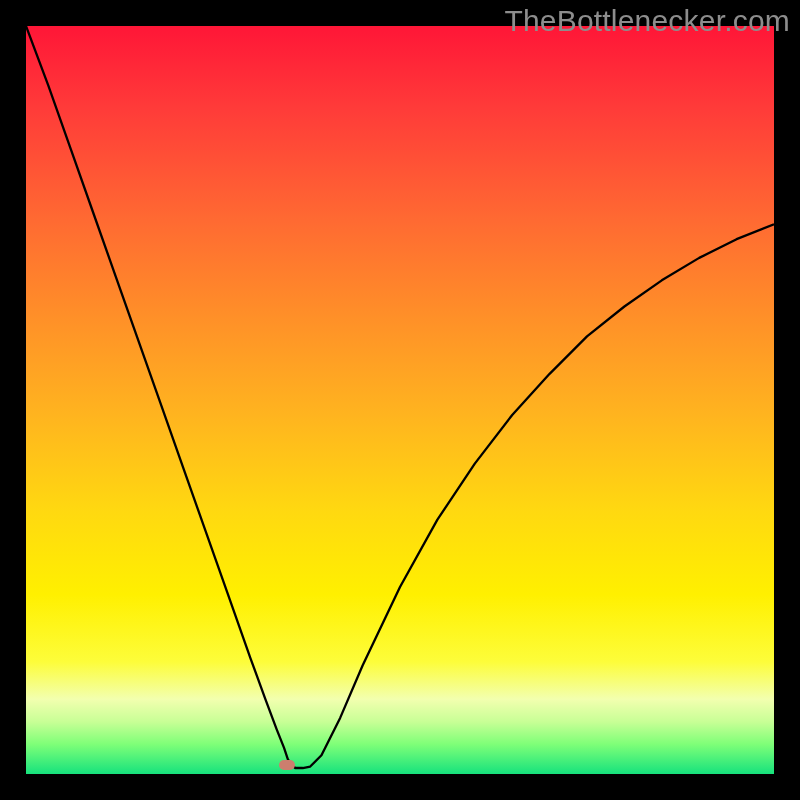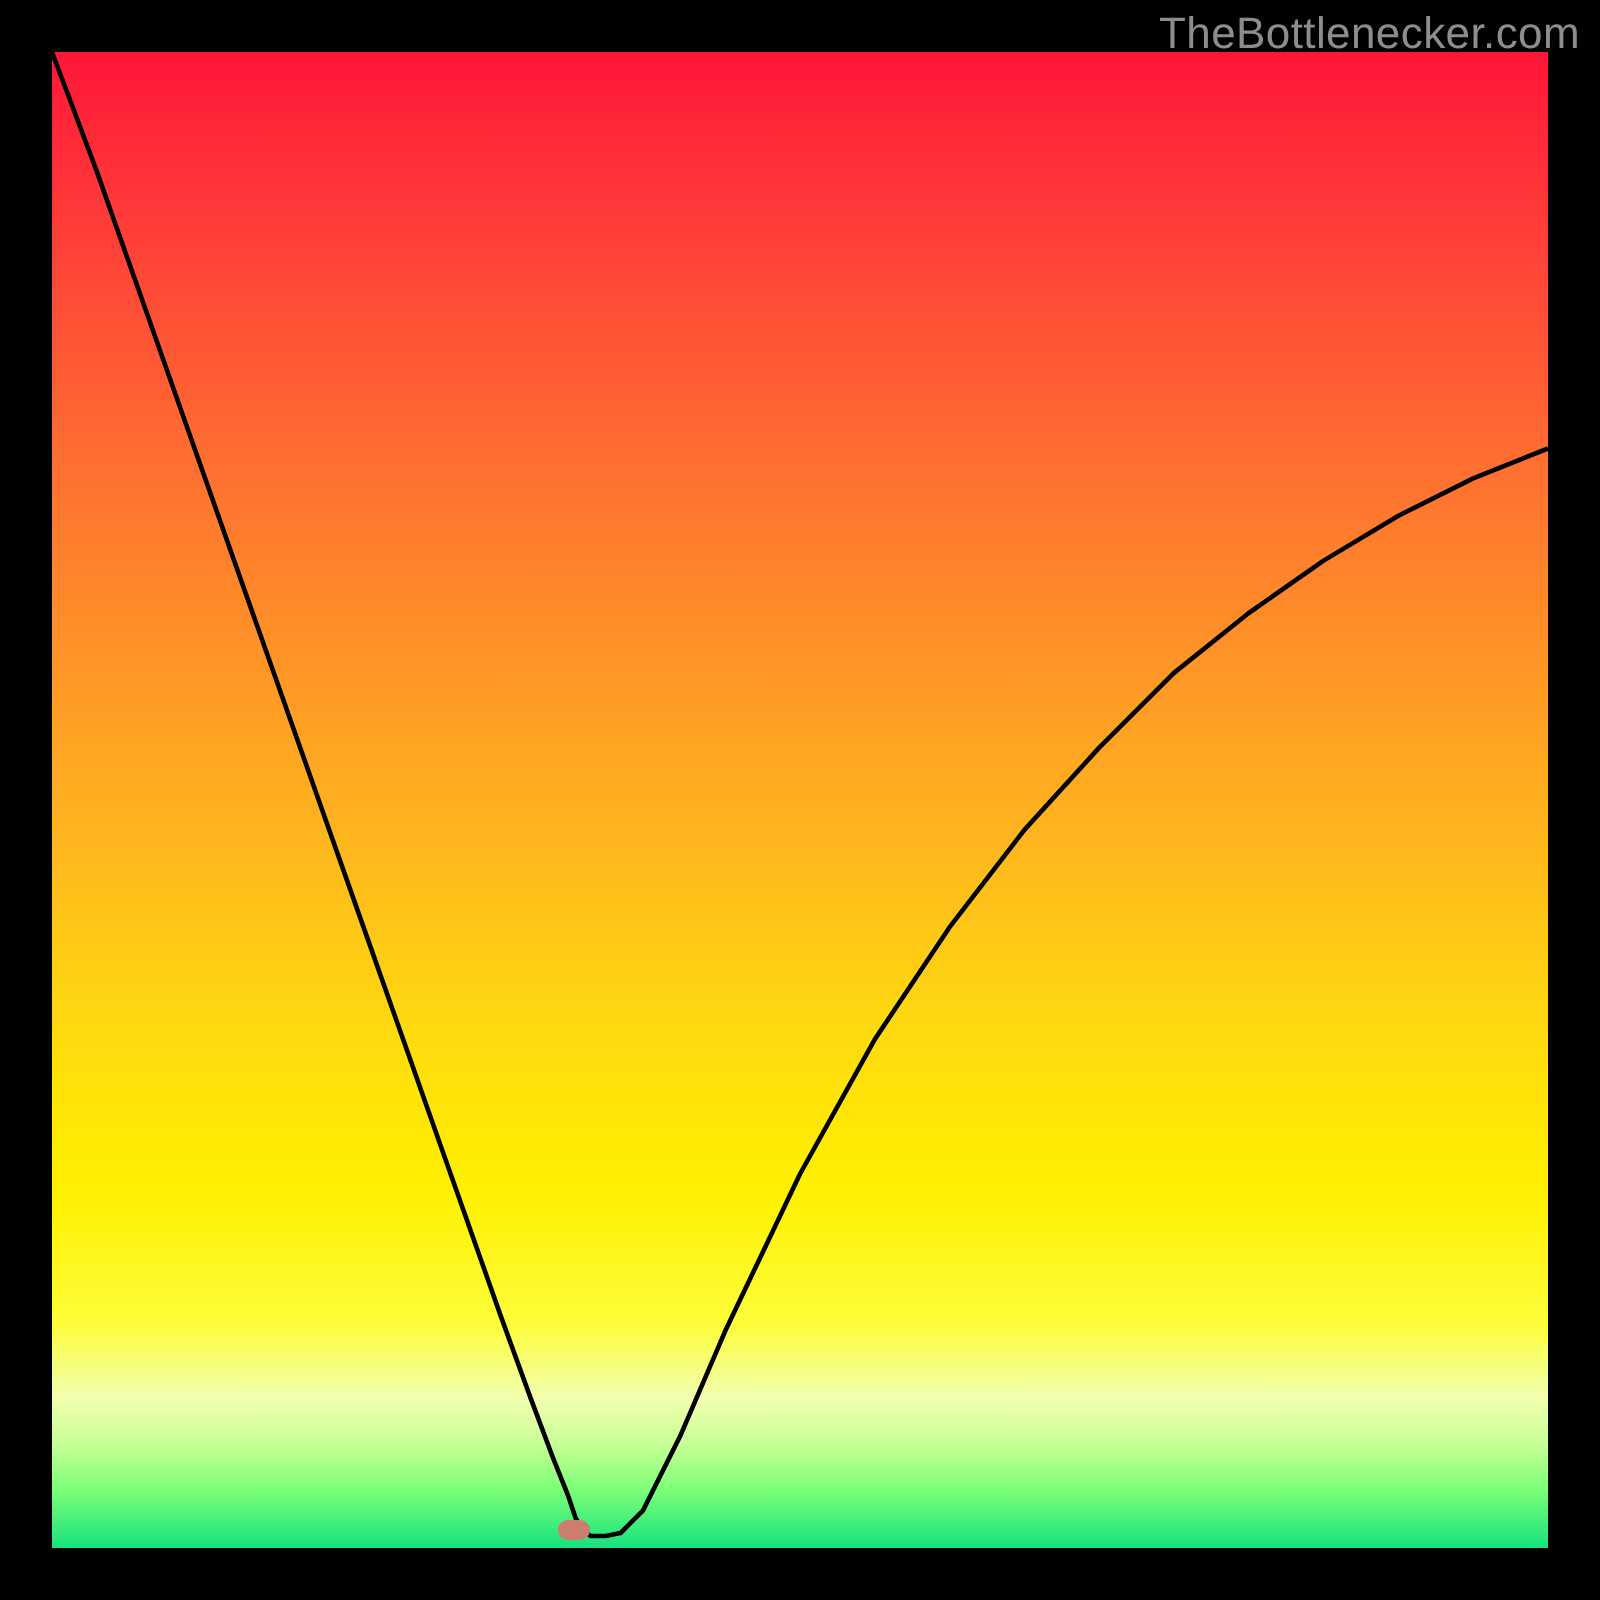--- a/index.html
+++ b/index.html
@@ -63,21 +63,21 @@
     border-radius: 5px;
     background: #cc7e6e;
     left: 253px;
     top: 734px;
   }
   .watermark {
     position: absolute;
     top: 4px;
     right: 10px;
     color: #8d8d8d;
-    font-size: 22px;
+    font-size: 30px;
     font-weight: 500;
     letter-spacing: 0.2px;
   }
 </style>
 </head>
 <body>
 
 <div class="frame">
   <div class="plot-area">
     <div class="gradient"></div>

